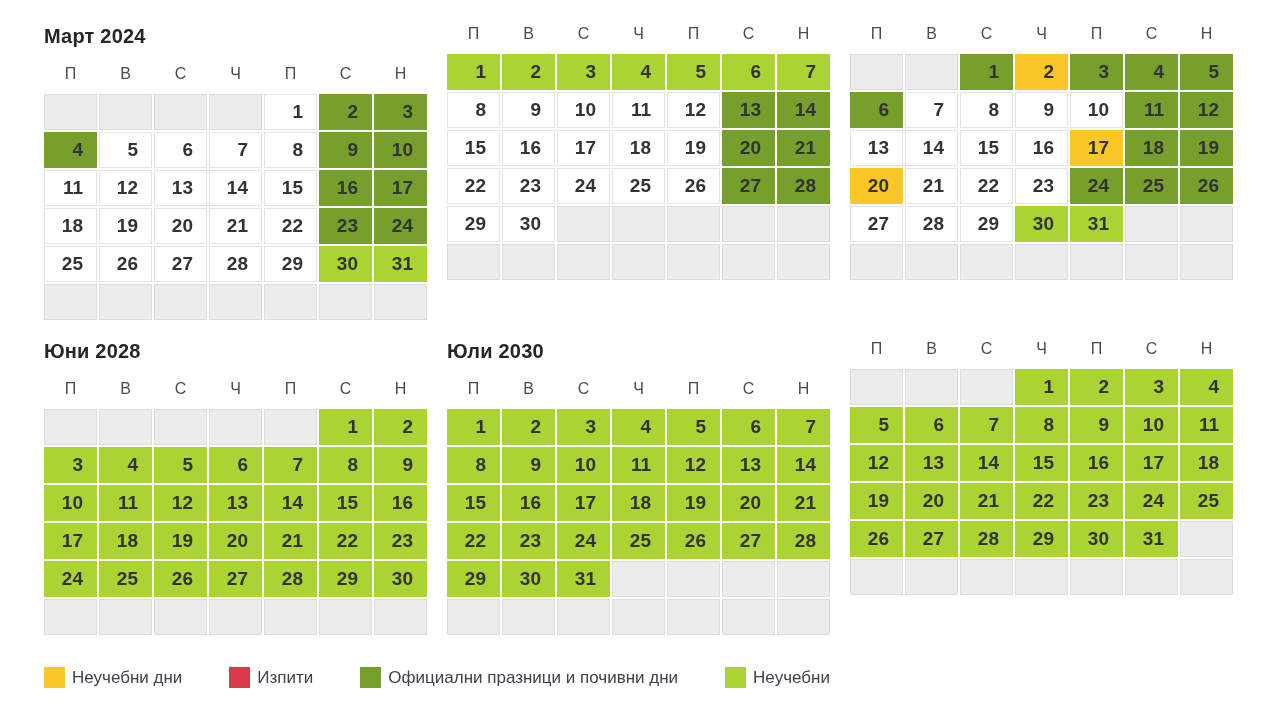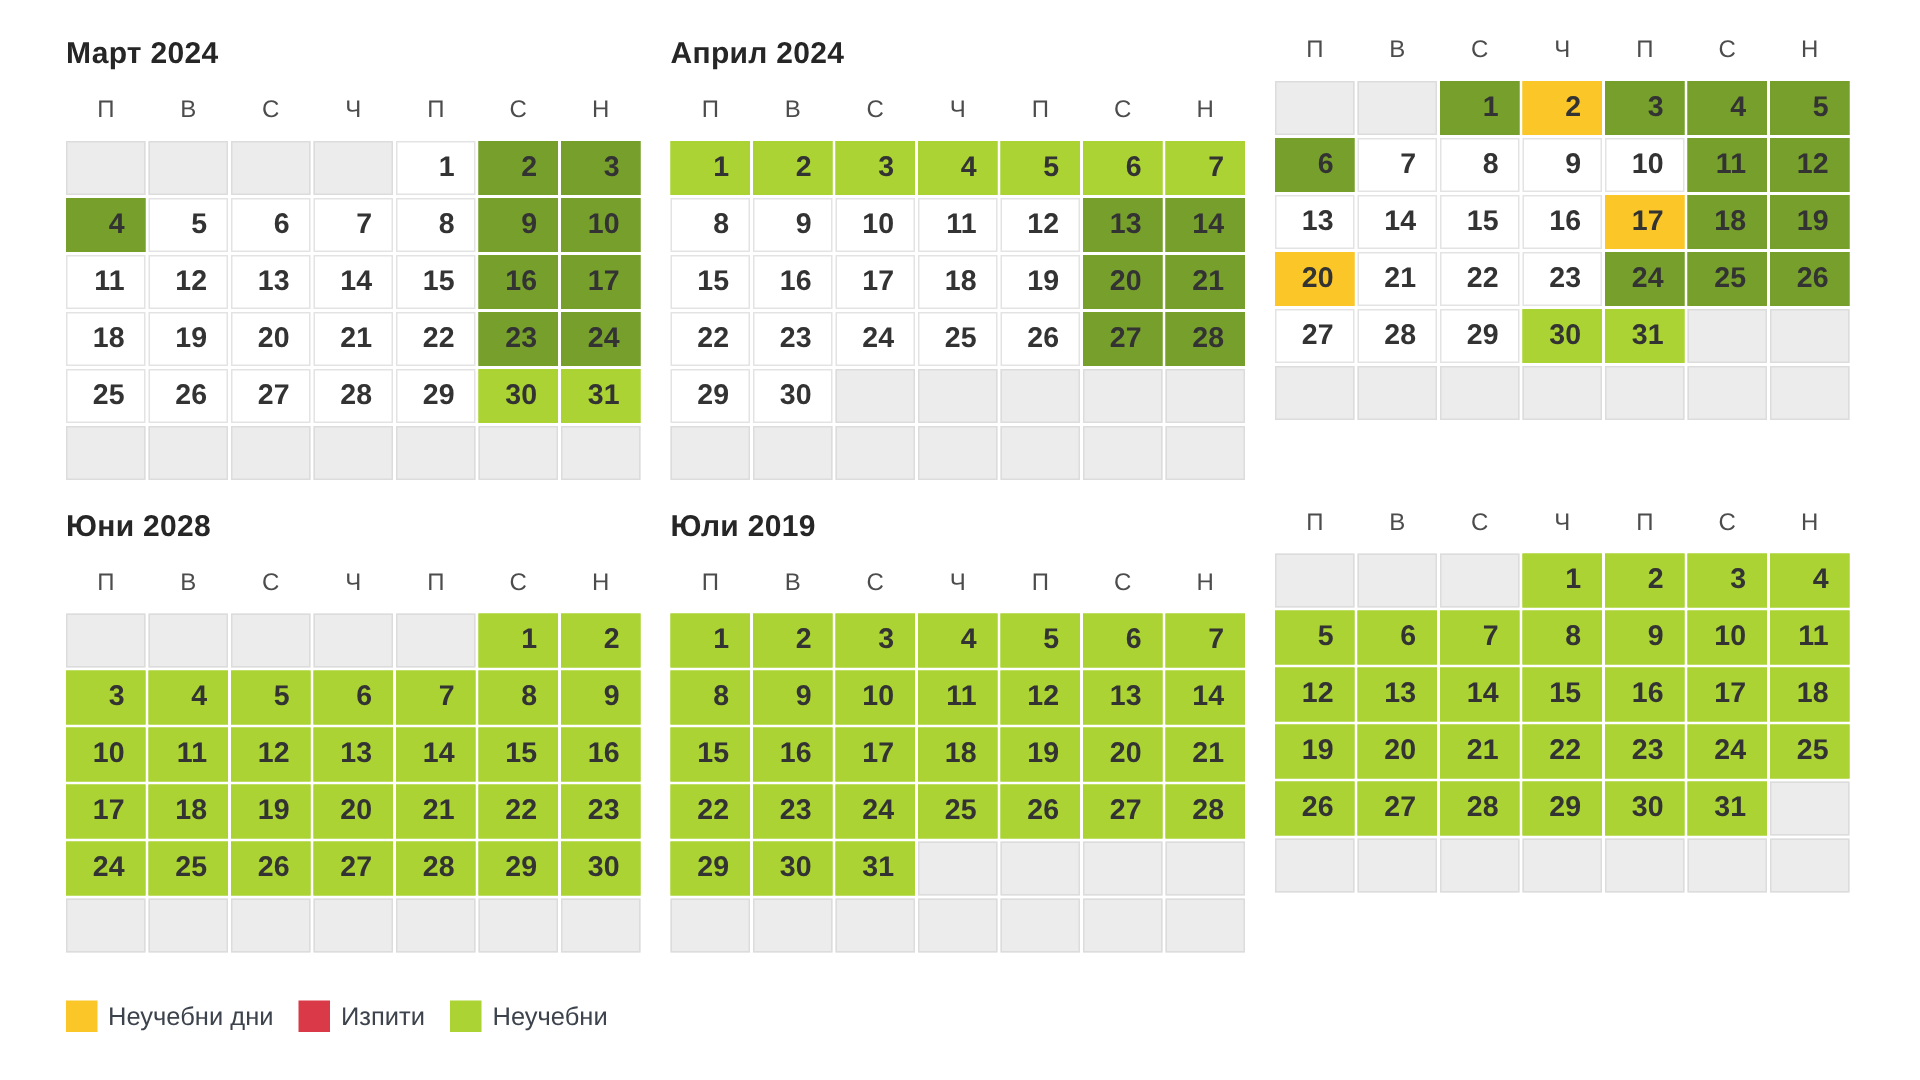--- a/index.html
+++ b/index.html
@@ -73,21 +73,21 @@
     border-color: var(--c-vacation, #aad333);
   }
   .cell.nonschool {
     background: var(--c-nonschool, #fac628);
     border-color: var(--c-nonschool, #fac628);
   }
   .legend {
     margin-top: 32px;
     display: flex;
     align-items: center;
-    gap: 17px;
+    gap: 47px;
   }
   .legend-item {
     display: flex;
     align-items: center;
     gap: 7px;
     font-size: 17px;
     color: var(--c-legend_text, #3c434c);
     white-space: nowrap;
   }
   .legend-swatch {
@@ -151,21 +151,20 @@
           <div class="cell empty"></div>
           <div class="cell empty"></div>
           <div class="cell empty"></div>
           <div class="cell empty"></div>
           <div class="cell empty"></div>
           <div class="cell empty"></div>
           <div class="cell empty"></div>
         </div>
       </div>
       <div class="month">
-        <h2 class="month-title">Април 2024</h2>
         <div class="weekdays">
           <span class="weekday">П</span>
           <span class="weekday">В</span>
           <span class="weekday">С</span>
           <span class="weekday">Ч</span>
           <span class="weekday">П</span>
           <span class="weekday">С</span>
           <span class="weekday">Н</span>
         </div>
         <div class="grid">
@@ -318,21 +317,21 @@
           <div class="cell empty"></div>
           <div class="cell empty"></div>
           <div class="cell empty"></div>
           <div class="cell empty"></div>
           <div class="cell empty"></div>
           <div class="cell empty"></div>
           <div class="cell empty"></div>
         </div>
       </div>
       <div class="month">
-        <h2 class="month-title">Юли 2019</h2>
+        <h2 class="month-title">Юли 2030</h2>
         <div class="weekdays">
           <span class="weekday">П</span>
           <span class="weekday">В</span>
           <span class="weekday">С</span>
           <span class="weekday">Ч</span>
           <span class="weekday">П</span>
           <span class="weekday">С</span>
           <span class="weekday">Н</span>
         </div>
         <div class="grid">
@@ -439,17 +438,21 @@
   <div class="legend" id="legend">
       <div class="legend-item">
         <span class="legend-swatch" style="background: rgb(250, 198, 40);"></span>
         <span class="legend-label">Неучебни дни</span>
       </div>
       <div class="legend-item">
         <span class="legend-swatch" style="background: rgb(218, 57, 72);"></span>
         <span class="legend-label">Изпити</span>
       </div>
       <div class="legend-item">
+        <span class="legend-swatch" style="background: rgb(118, 159, 43);"></span>
+        <span class="legend-label">Официални празници и почивни дни</span>
+      </div>
+      <div class="legend-item">
         <span class="legend-swatch" style="background: rgb(170, 211, 51);"></span>
         <span class="legend-label">Неучебни</span>
       </div>
     </div>
 </div>
 
 </body></html>

